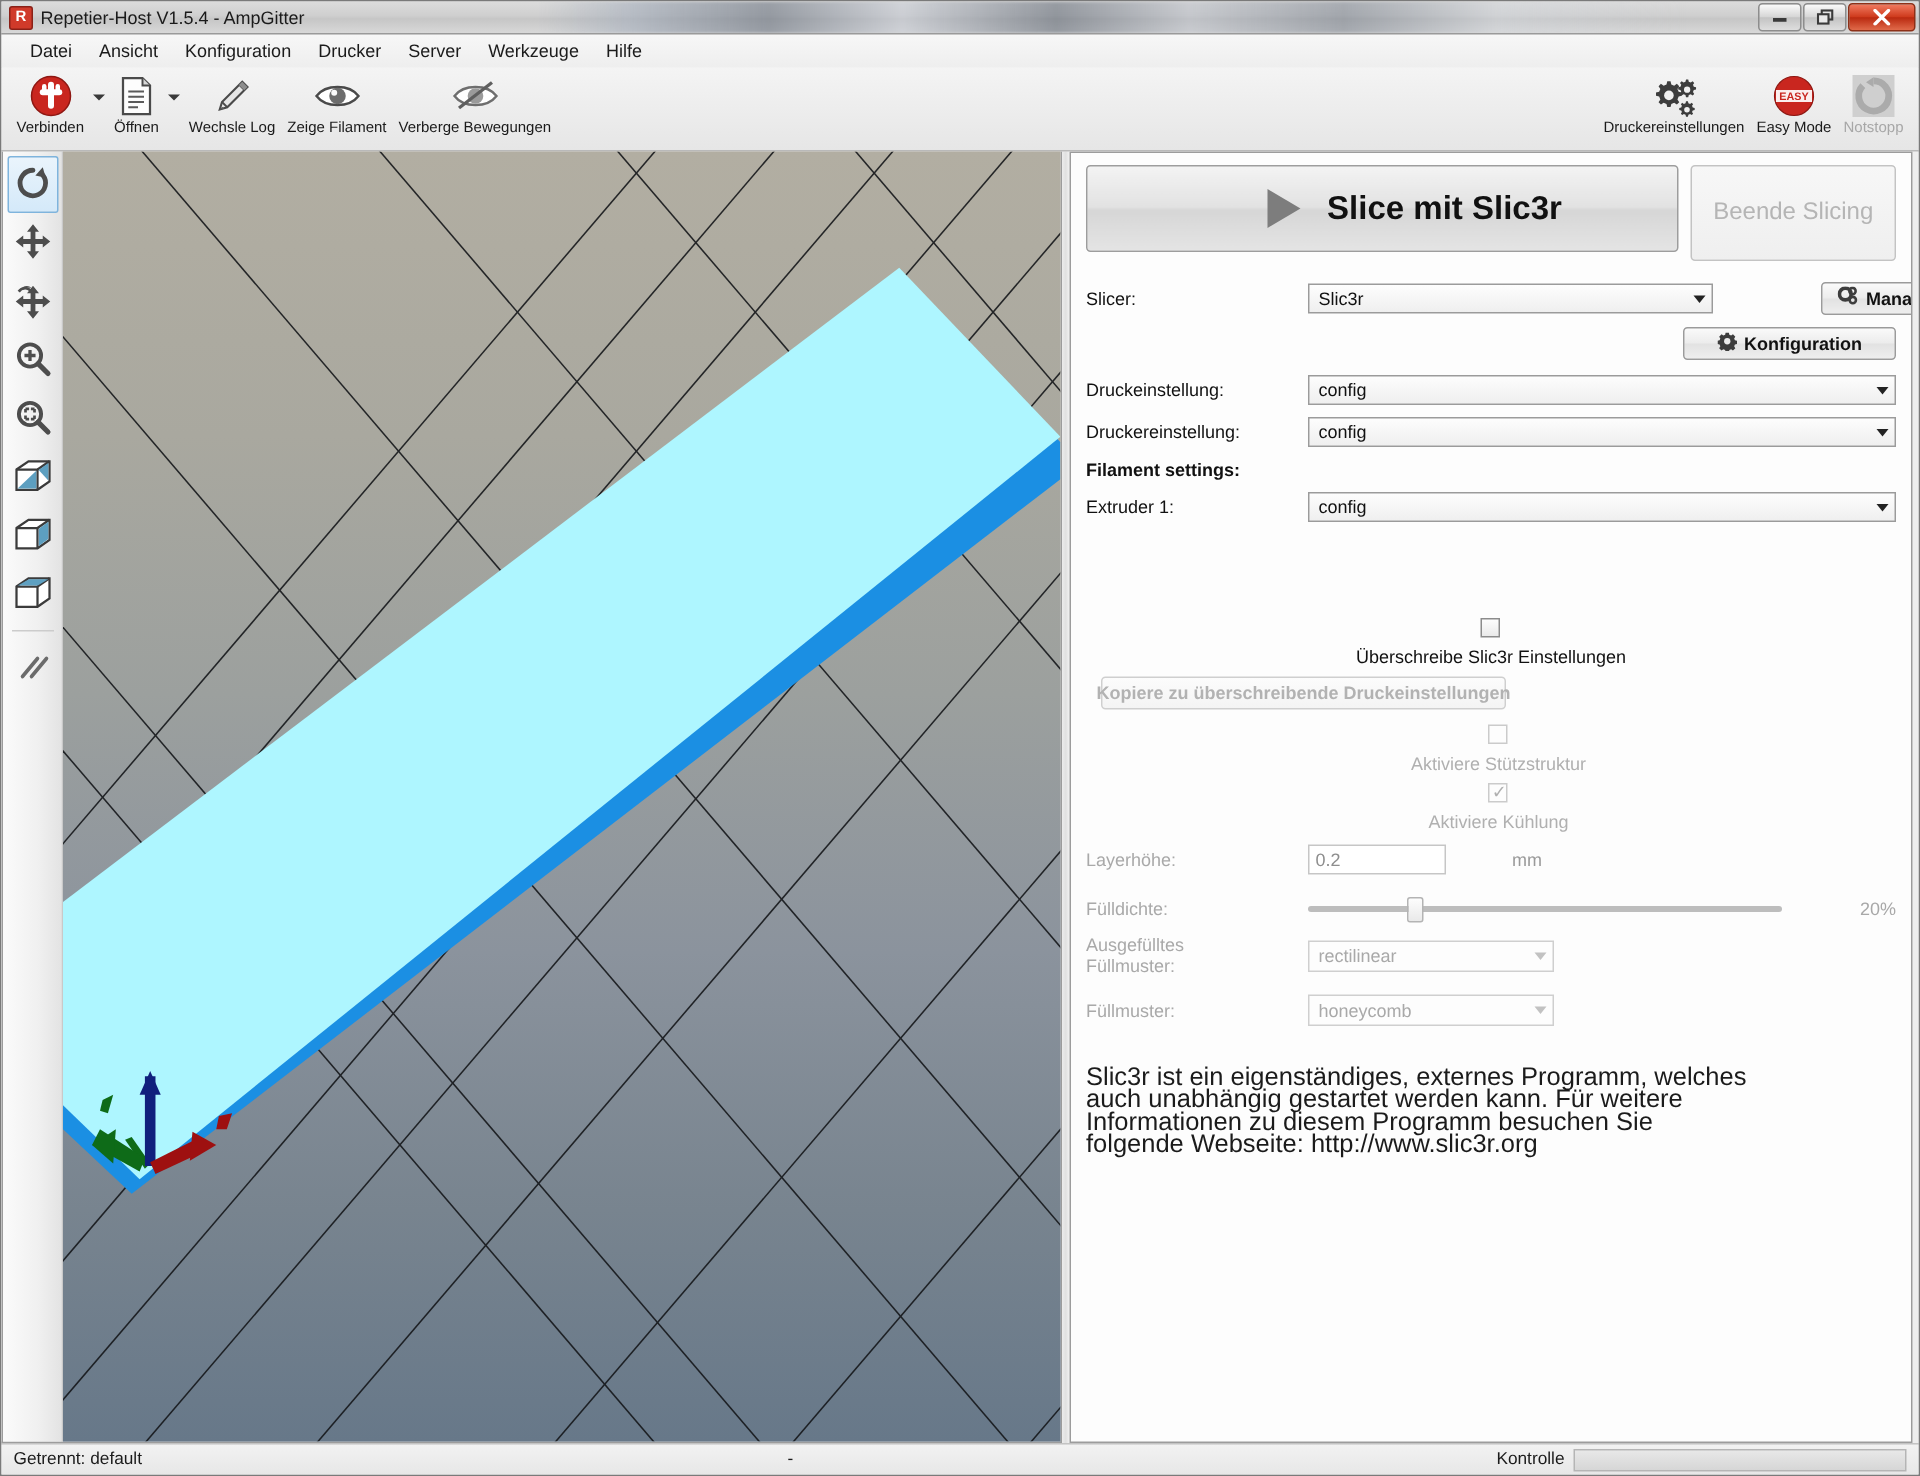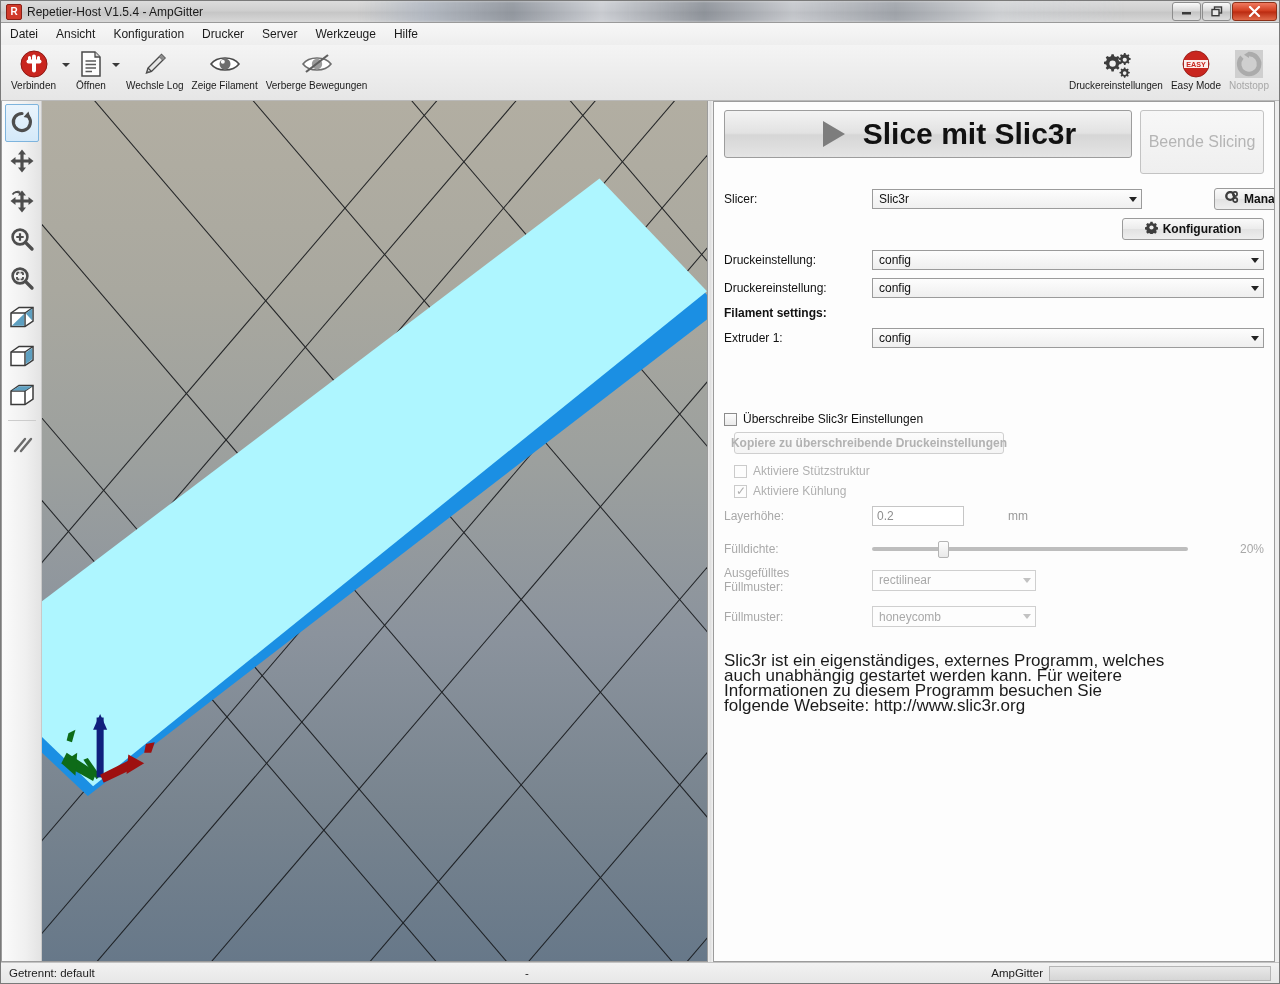--- a/index.html
+++ b/index.html
@@ -84,20 +84,21 @@
     border-color: #8d3018;
     color: #fff;
   }
   .win-btn svg { display: block; }
 
   
   .menubar {
     height: 22px;
     background: linear-gradient(#f7f7f7, #eeeeee);
     display: flex; align-items: center;
+    padding-left: 10px;
     flex: 0 0 auto;
     text-align: center;
   }
   .menubar .mi {
     padding: 3px 9px;
     font-size: 12px;
     color: #1b1b1b;
     white-space: nowrap;
   }
 
@@ -289,38 +290,38 @@
     overflow: hidden;
   }
 
   .slicerow {
     display: flex;
     gap: 8px;
     margin-bottom: 14px;
   }
   .bigbtn {
     flex: 1 1 auto;
-    height: 48px;
+    height: 58px;
     border: 1px solid #9d9d9d;
     border-radius: 3px;
     background: linear-gradient(#f3f3f3, #e2e2e2 48%, #d6d6d6 52%, #e4e4e4);
     display: flex; align-items: center; justify-content: center;
     gap: 18px;
-    font-size: 30px; font-weight: bold;
+    font-size: 22px; font-weight: bold;
     color: #111;
     padding-left: 43px;
   }
   .play-tri {
     width: 0; height: 0;
     border-top: 13px solid transparent;
     border-bottom: 13px solid transparent;
     border-left: 22px solid #7d7d7d;
   }
   .stopbtn {
-    width: 124px; height: 64px;
+    width: 137px; height: 64px;
     border: 1px solid #c3c3c3;
     border-radius: 3px;
     background: linear-gradient(#f7f7f7,#efefef);
     display: flex; align-items: center; justify-content: center;
     text-align: center;
     font-size: 16px;
     color: #b5b5b5;
     line-height: 20px;
   }
 
@@ -382,20 +383,21 @@
   .btn.dim { color: #b2b2b2; border-color: #cfcfcf; background: linear-gradient(#fcfcfc,#f4f4f4); }
 
   .rightalign { display: flex; justify-content: flex-end; margin-bottom: 10px; }
 
   .chk {
     display: flex; align-items: center;
     gap: 6px;
     font-size: 12px;
     color: #111;
     margin-bottom: 6px;
+    flex-direction: column;
   }
   .chkbox {
     width: 13px; height: 13px;
     border: 1px solid #8c8c8c;
     background: linear-gradient(#fdfdfd,#eaeaea);
     flex: 0 0 auto;
     position: relative;
   }
   .chk.dim { color: #b0b0b0; }
   .chk.dim .chkbox { border-color: #cbcbcb; background: #fdfdfd; }
@@ -930,18 +932,18 @@
         <div class="infotext">Slic3r ist ein eigenständiges, externes Programm, welches auch unabhängig gestartet werden kann. Für weitere Informationen zu diesem Programm besuchen Sie folgende Webseite: http://www.slic3r.org</div>
 
       </div>
     </div>
   </div>
 
   <div class="statusbar">
     <div class="sb-left">Getrennt: default</div>
     <div class="sb-mid">-</div>
     <div class="sb-right">
-      <span>AmpGitter</span>
+      <span>Kontrolle</span>
       <div class="progressbar"></div>
     </div>
   </div>
 
 </div>
 
 </body></html>

